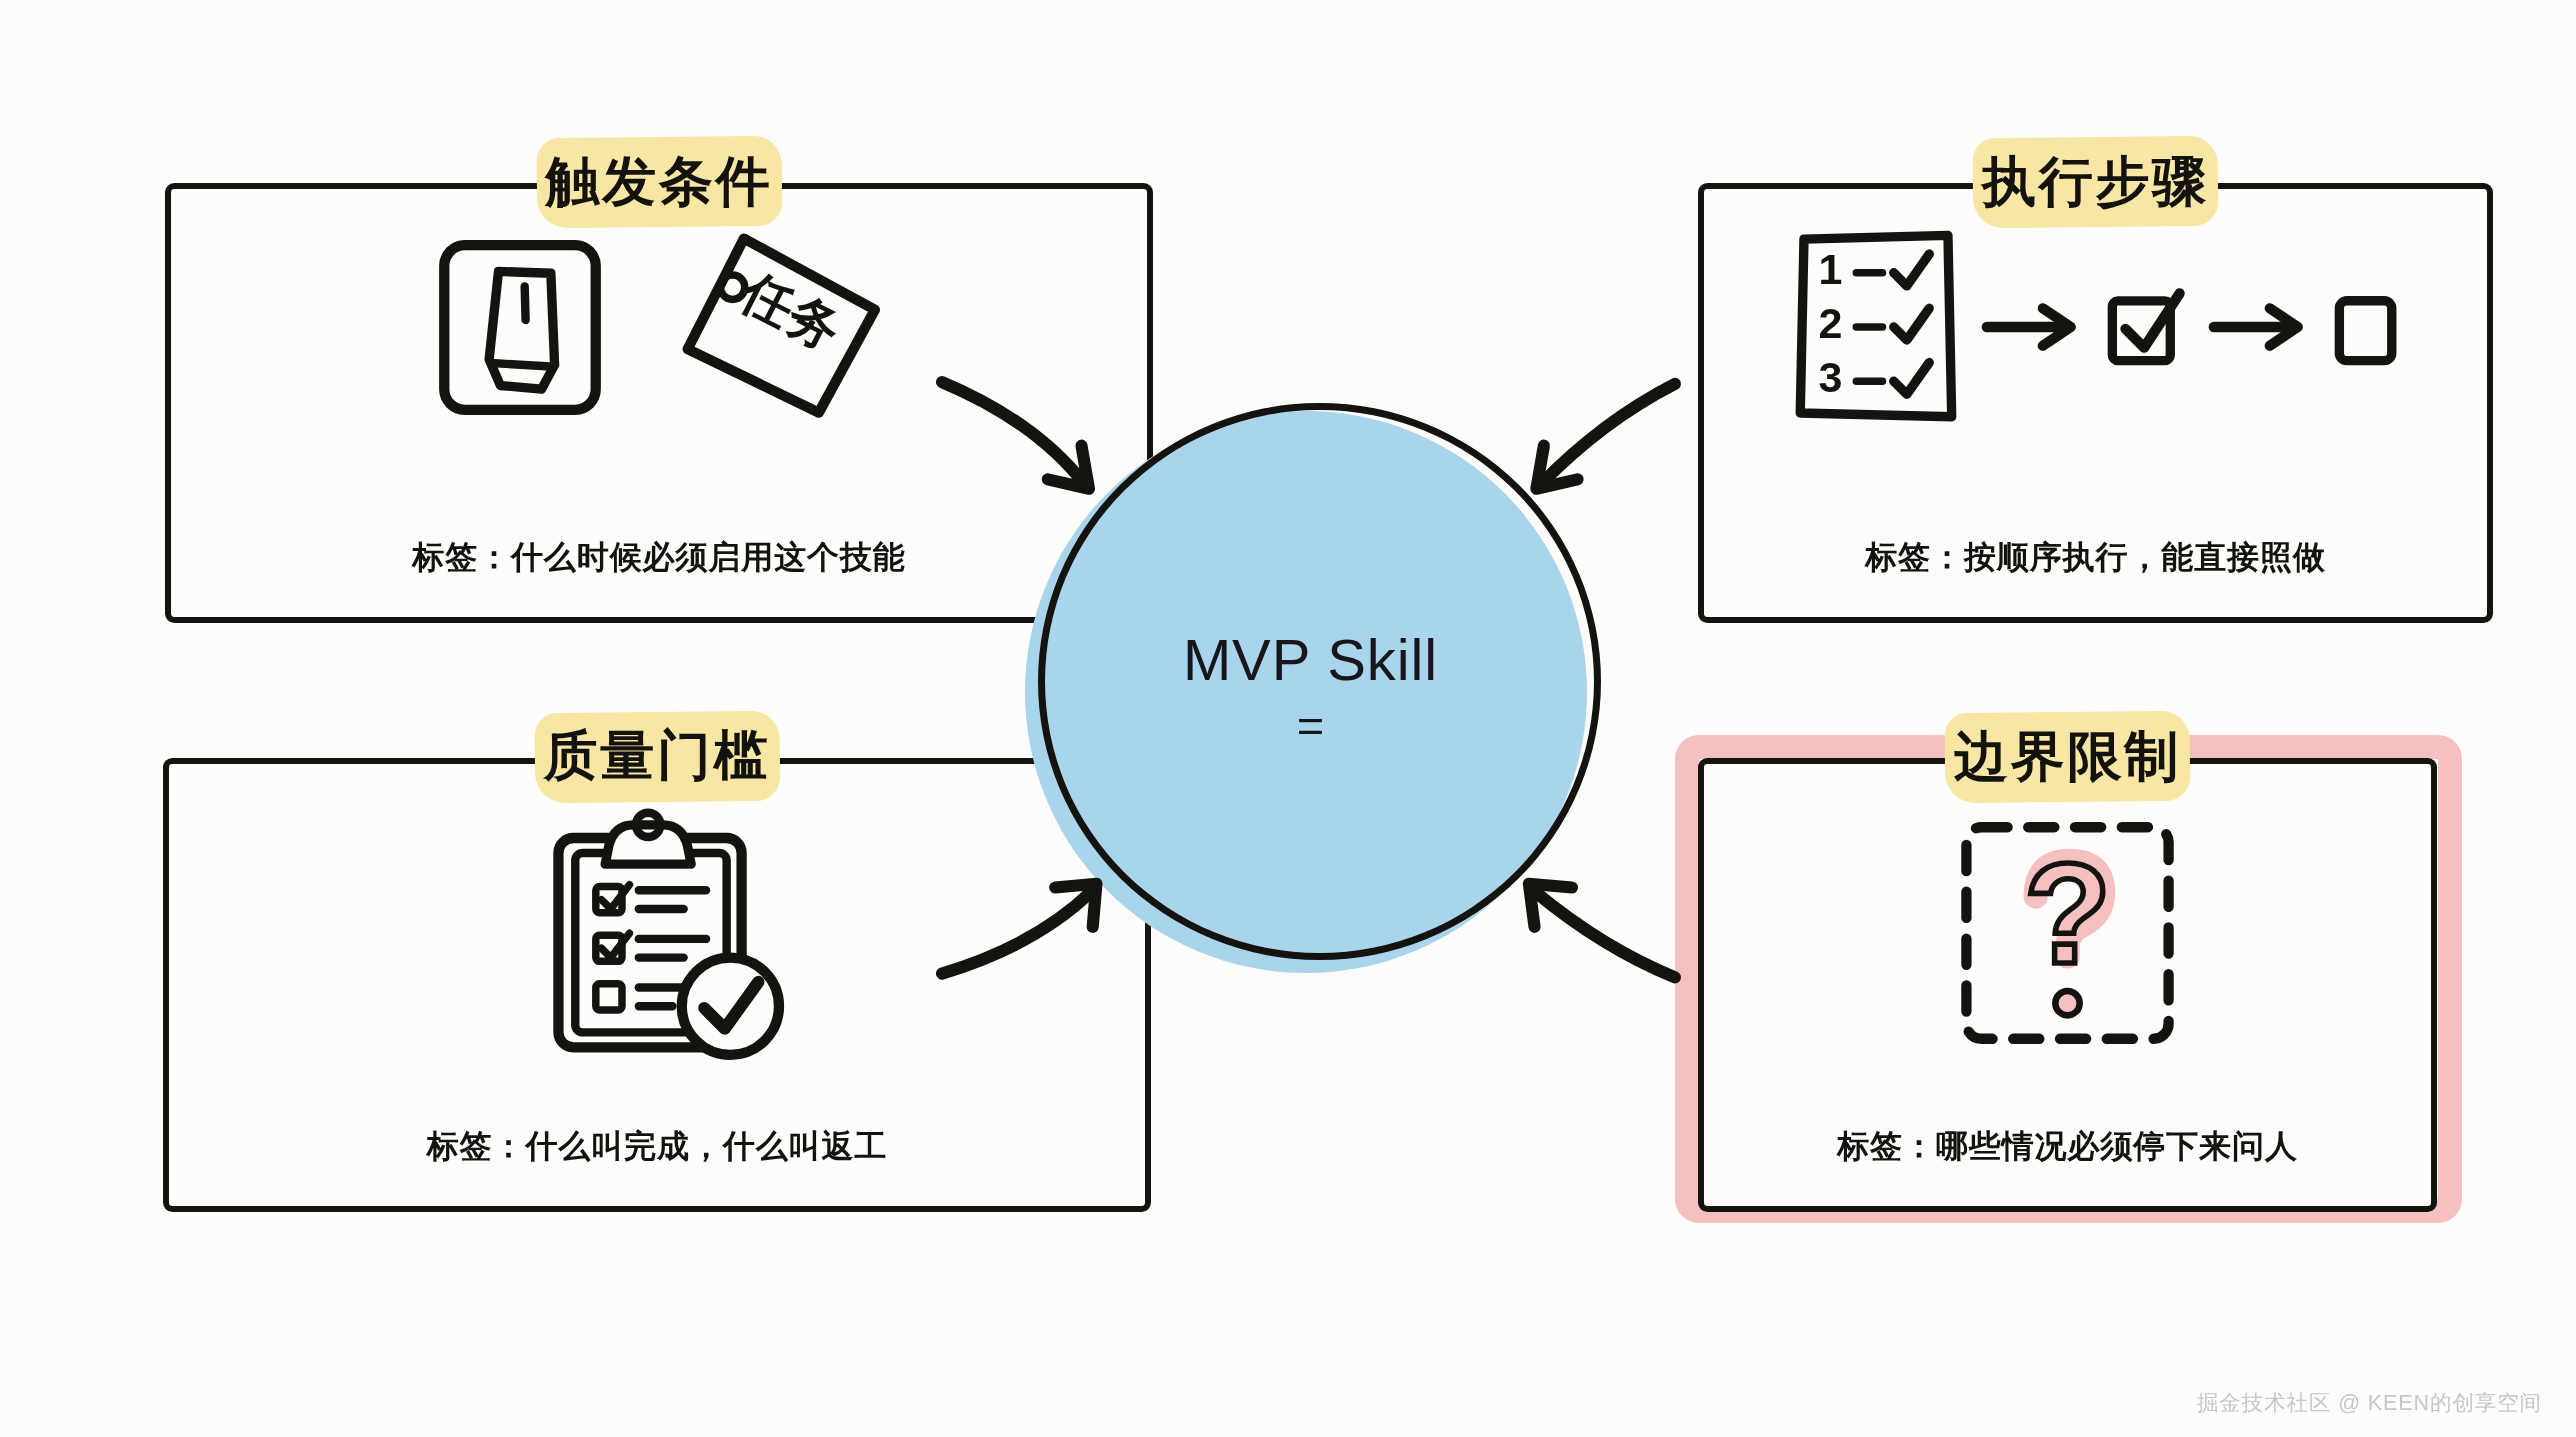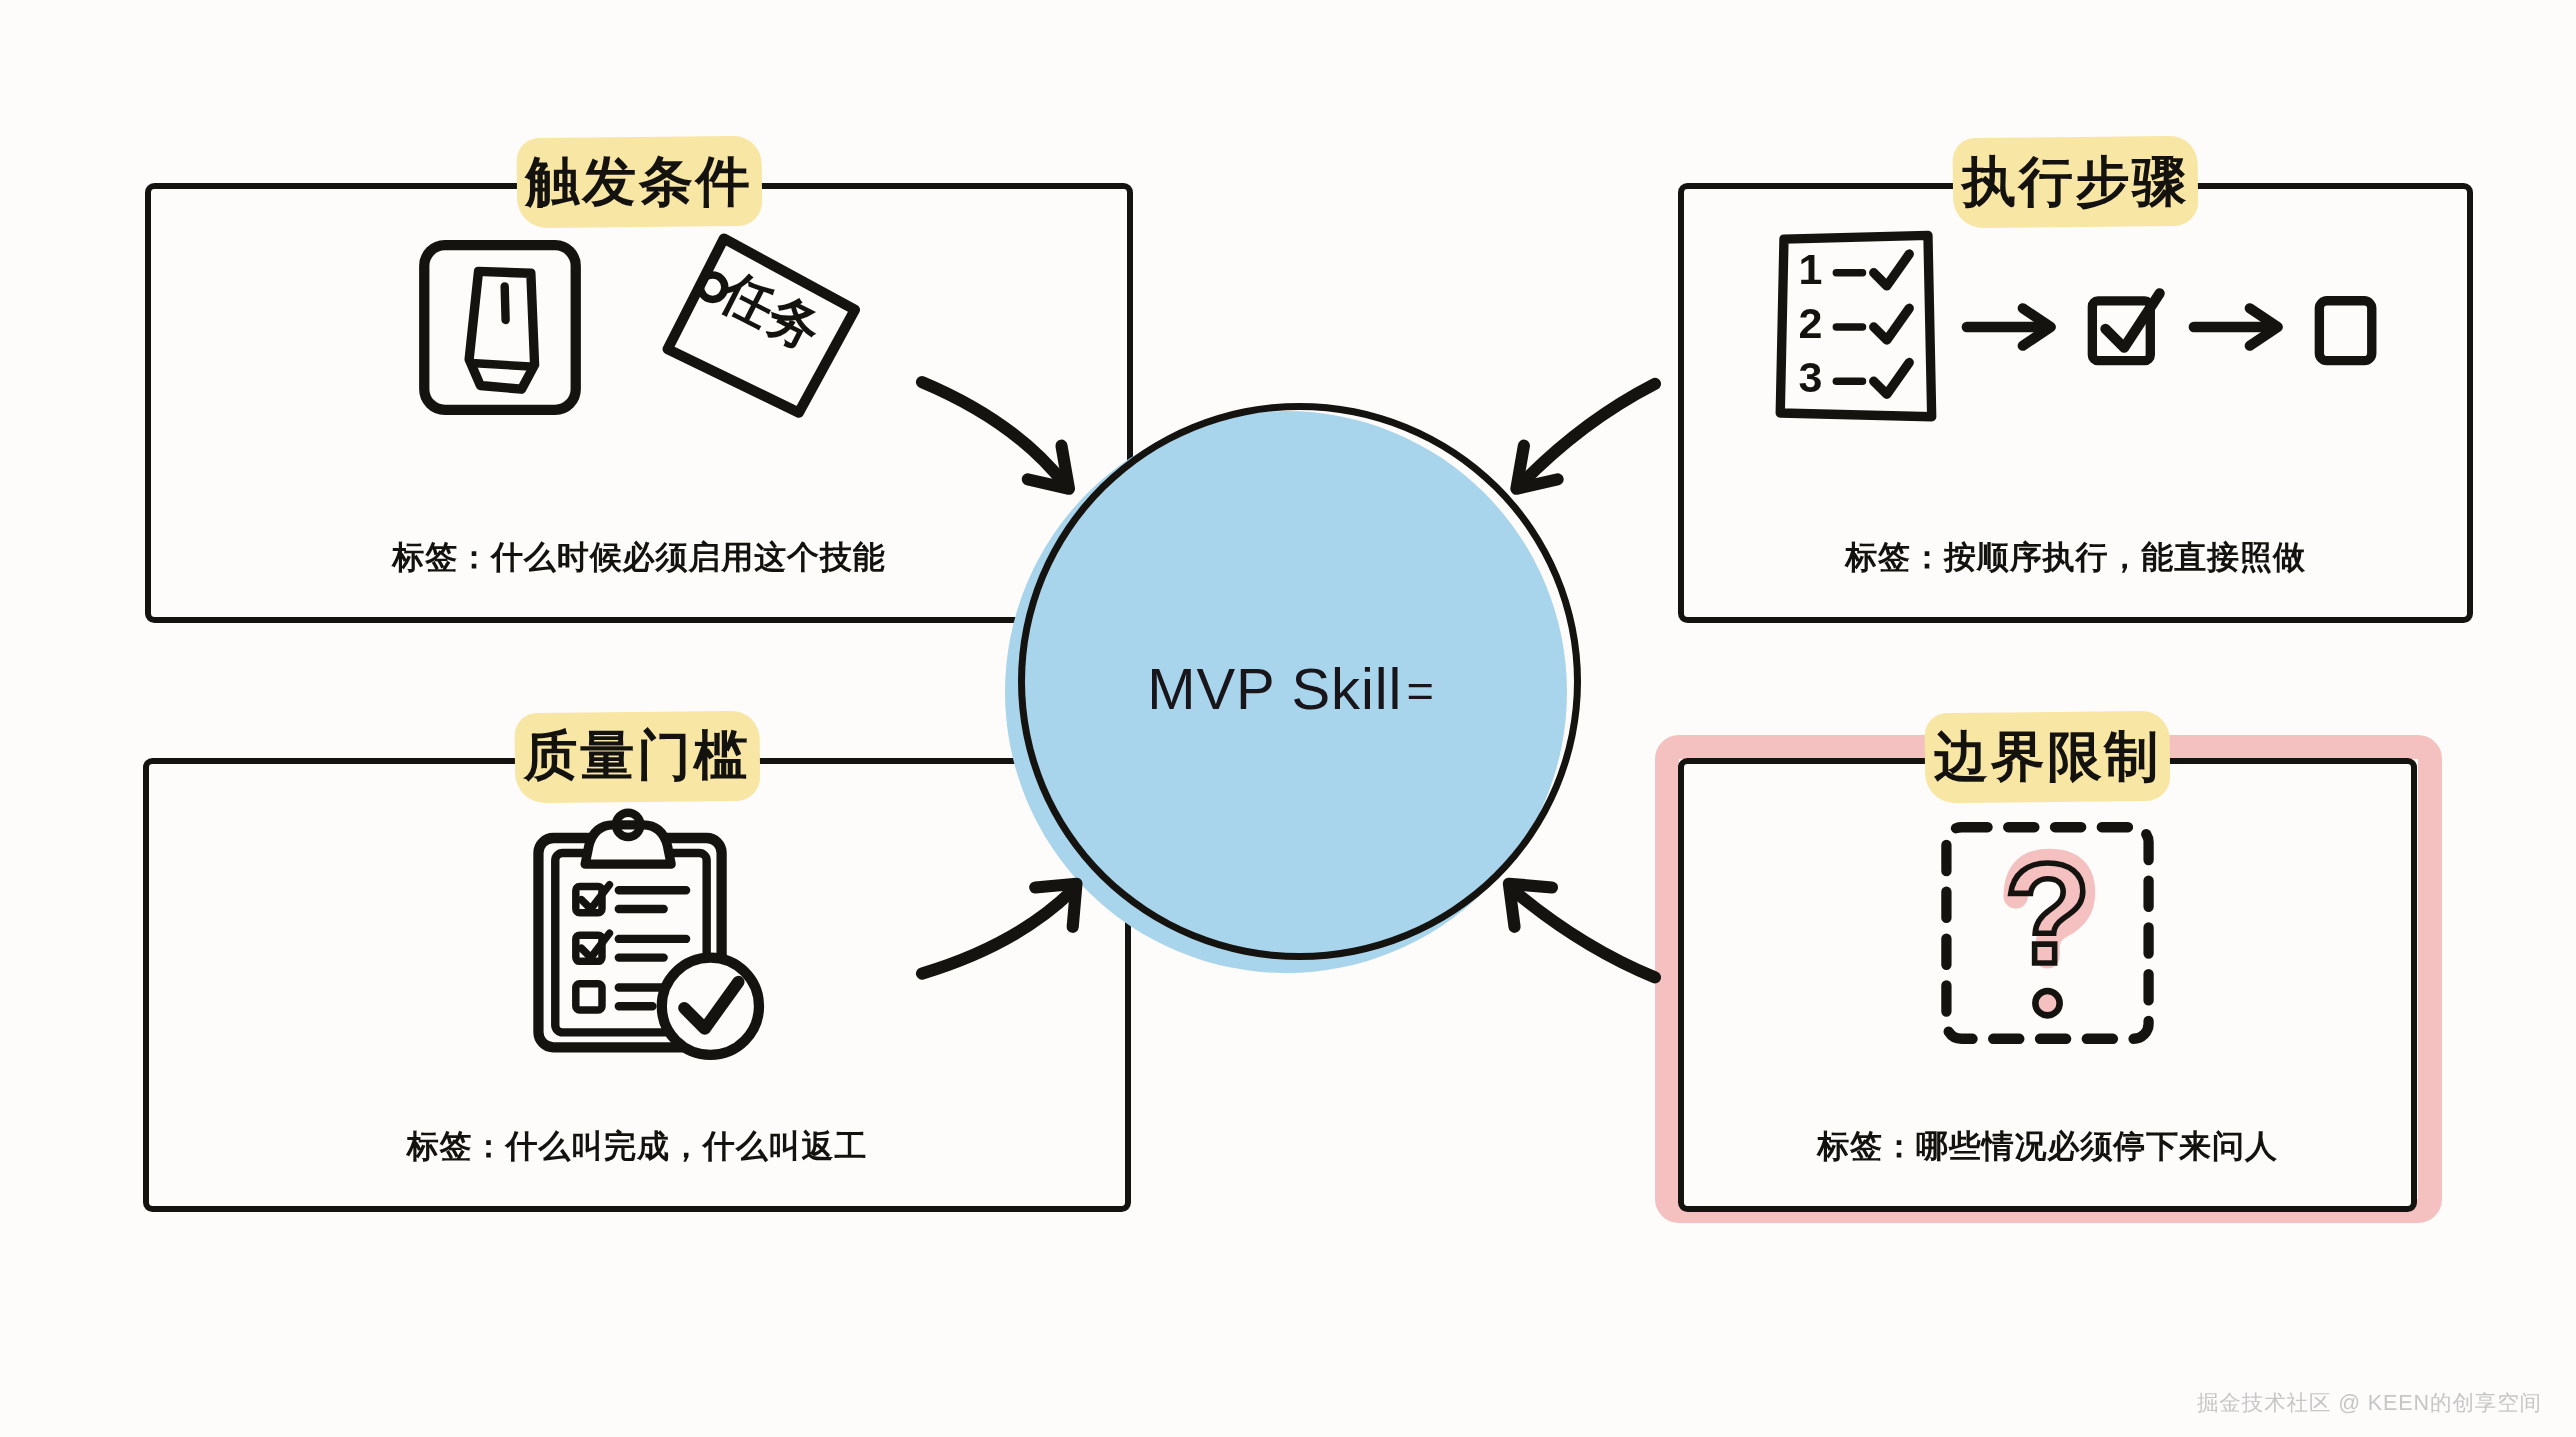--- a/index.html
+++ b/index.html
@@ -3,21 +3,21 @@
 <meta charset="utf-8">
 <style>
   html,body{margin:0;padding:0;}
   body{
     width:2576px;height:1438px;
     background:#fdfcfa;
     font-family:"Liberation Sans","DejaVu Sans",sans-serif;
     overflow:hidden;
     position:relative;
   }
-  #stage{position:absolute;inset:0;}
+  #stage{position:absolute;inset:0;margin-left:20px;}
 
   
   .card{position:absolute;}
   .card-frame{
     position:absolute;inset:0;
     border:6.6px solid #15130f;
     border-radius:9.4px;
     background:#fdfcfa;
   }
   .pink-frame{
@@ -82,21 +82,21 @@
   .circ-ink{
     position:absolute;
     width:549px;height:543px;
     left:13px;top:0px;
     border-radius:50%;
     border:7.5px solid #15130f;
     background:transparent;
   }
   .circ-text{
     position:absolute;inset:0;
-    display:flex;flex-direction:row;
+    display:flex;flex-direction:column;
     align-items:center;justify-content:center;
     gap:4px;
   }
   .circ-l1{font-size:58px;color:#18161a;letter-spacing:0.9px;}
   .circ-l2{font-size:47px;color:#18161a;line-height:1;margin:5.6px 0 1.9px 0;}
   .circ-l3{font-size:51px;color:#18161a;font-weight:600;letter-spacing:1.9px;}
 
   
   #banner{
     position:absolute;

